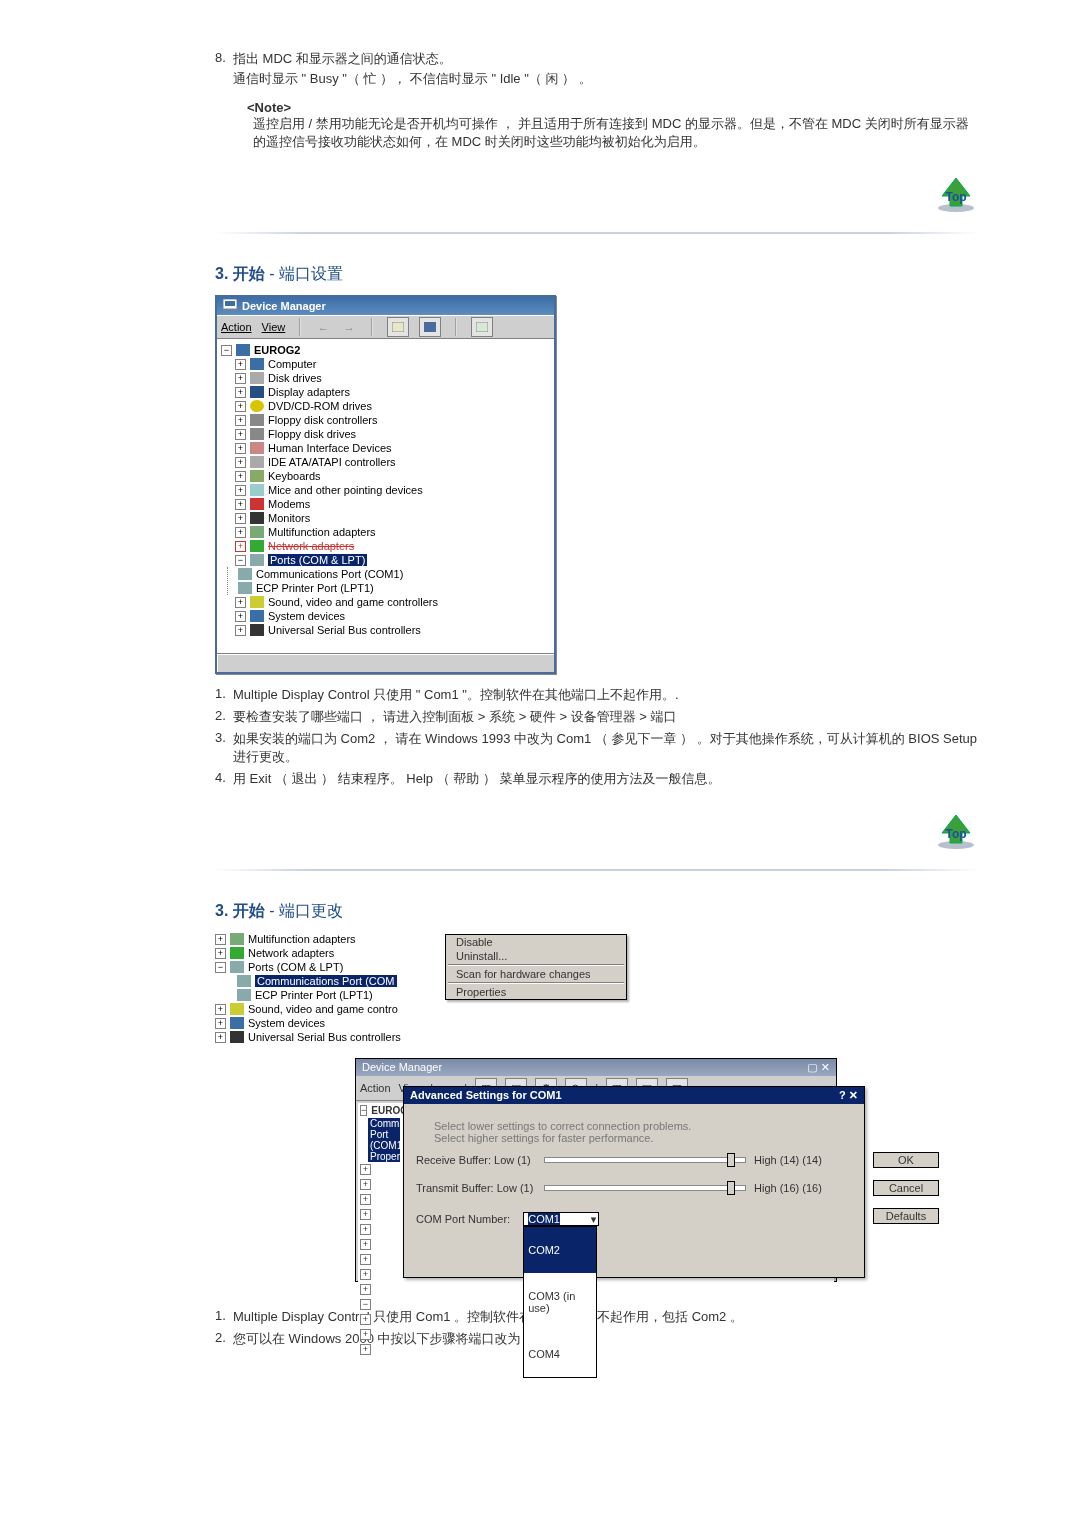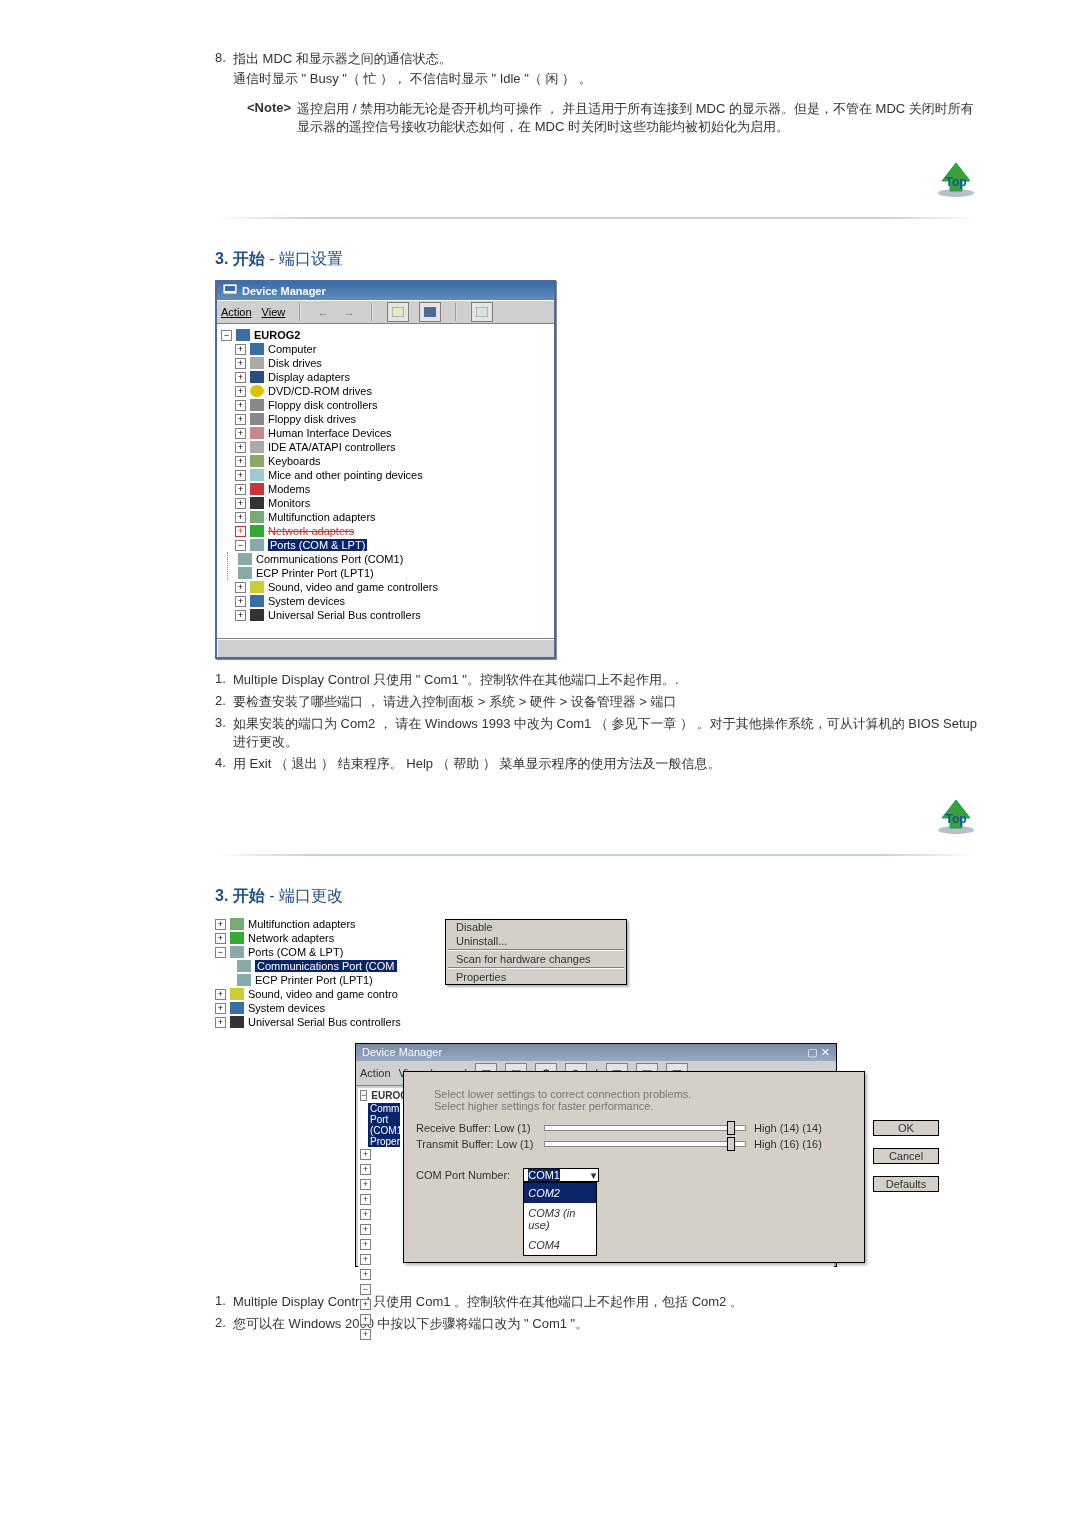--- a/index.html
+++ b/index.html
@@ -14,21 +14,21 @@
     margin: 0 auto;
     padding: 50px 0 40px;
   }
   .content {
     margin-left: 215px;
     margin-right: 100px;
   }
   .list-8 { display: flex; align-items: flex-start; margin-bottom: 2px; }
   .list-8 .num { width: 18px; }
   .sub { margin-left: 18px; }
-  .note-block { margin-left: 32px; margin-top: 12px; display: flex; align-items: flex-start; }
+  .note-block { margin-left: 32px; margin-top: 12px; display: flex; align-items: flex-start; flex-direction: column; }
   .note-label { white-space: nowrap; }
   .note-text { margin-left: 6px; }
   .top-badge-row { display: flex; justify-content: flex-end; margin-top: 25px; margin-bottom: 10px; }
   .top-badge {
     width: 48px; height: 38px;
     display: flex; align-items: center; justify-content: center;
     position: relative;
   }
   .top-badge svg { display: block; }
   .hr-grad {
@@ -145,30 +145,30 @@
     box-shadow: 2px 2px 3px rgba(0,0,0,.3);
     font-size:11px; font-family: Tahoma, Arial;
   }
   .dlg-front .title {
     background:#0a246a; color:#fff; font-weight:bold;
     padding:2px 6px; display:flex; justify-content:space-between;
   }
   .dlg-front .inner { padding: 10px 12px; position:relative; }
   .chk { width:12px; height:12px; border:1px solid #000; display:inline-block; background:#fff; position:relative; margin-right:6px;}
   .chk::after { content:"✓"; position:absolute; left:0; top:-2px; font-size:11px; }
-  .slider { display:flex; align-items:center; gap:8px; margin:4px 0; }
+  .slider { display:flex; align-items:center; gap:8px; margin:16px 0; }
   .slider .track { width: 200px; height: 4px; background:#fff; border:1px solid #888; position:relative; }
   .slider .thumb { width:6px; height:12px; background:#d4d0c8; border:1px solid #000; position:absolute; right:10px; top:-5px; }
   .btns { position:absolute; right: -75px; top: 48px; display:flex; flex-direction:column; gap:12px; }
   .wbtn { width: 64px; background:#d4d0c8; border:1px solid #000; font-size:11px; padding:1px 0; text-align:center; }
   .combo { display:inline-block; border:1px solid #000; background:#fff; padding:0 16px 0 4px; position:relative; width: 54px; }
   .combo::after { content:"▾"; position:absolute; right:2px; top:0; }
   .combo-sel { background:#0a246a; color:#fff; }
   .dropdown { position:absolute; left:0; top:14px; width:72px; background:#fff; border:1px solid #000; z-index:5; }
-  .dropdown div { padding: 4px 4px; font-style: italic; }
+  .dropdown div { padding: 17px 4px; }
   .dim { color:#777; }
 </style>
 </head>
 <body>
 
 <div class="page">
   <div class="content">
 
     <div class="list-8">
       <span class="num">8.</span>
@@ -486,20 +486,24 @@
               <span class="mini-ic icon-snd dicon"></span>
             <span class="pm">+</span>
               <span class="mini-ic icon-computer dicon"></span>
             <span class="pm">+</span>
               <span class="mini-ic icon-usb dicon"></span>
           </div>
         </div>
       </div>
 
       <div class="dlg-front">
+        <div class="title">
+          <span>Advanced Settings for COM1</span>
+          <span>? ✕</span>
+        </div>
         <div class="inner">
           <div style="margin-left:18px;margin-top:6px" class="dim">Select lower settings to correct connection problems.</div>
           <div style="margin-left:18px" class="dim">Select higher settings for faster performance.</div>
           <div class="slider" style="margin-top:10px">
             <span style="width:120px">Receive Buffer:  Low (1)</span>
             <span class="track">
                 <span class="thumb"></span>
               </span>
             <span>High (14)   (14)</span>
           </div>

